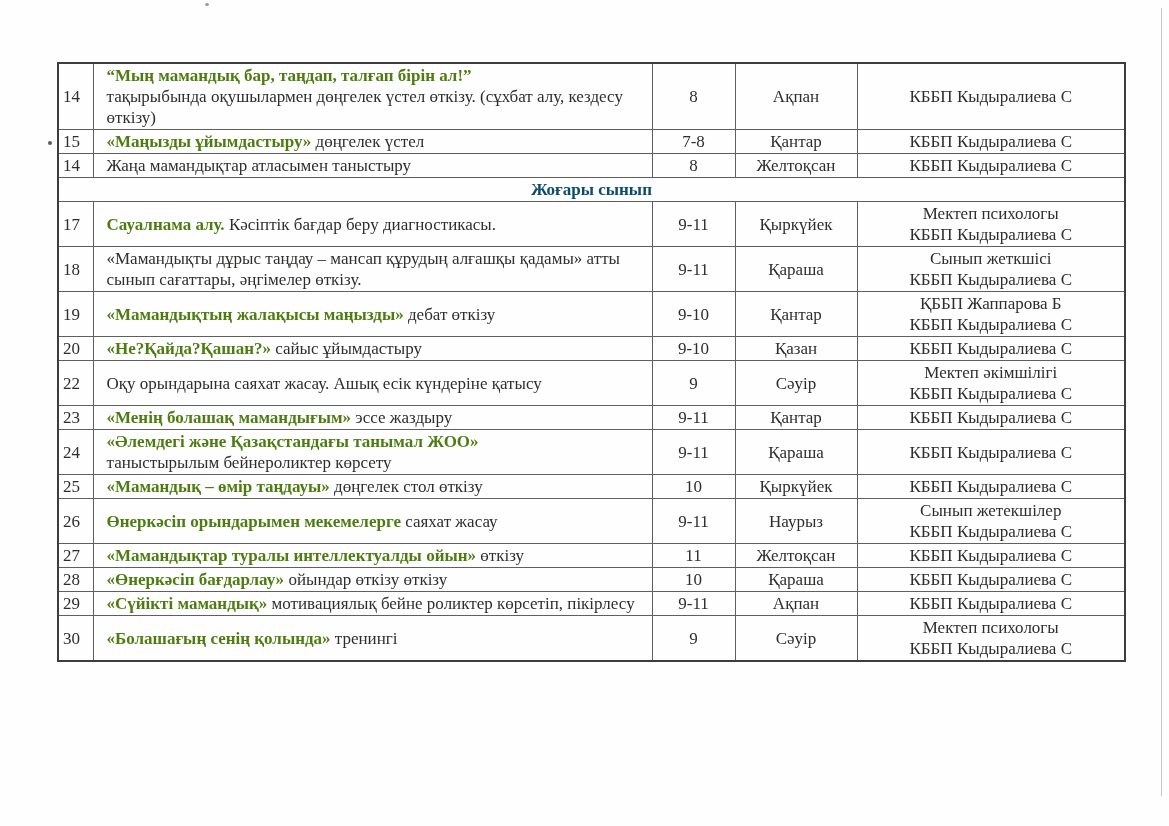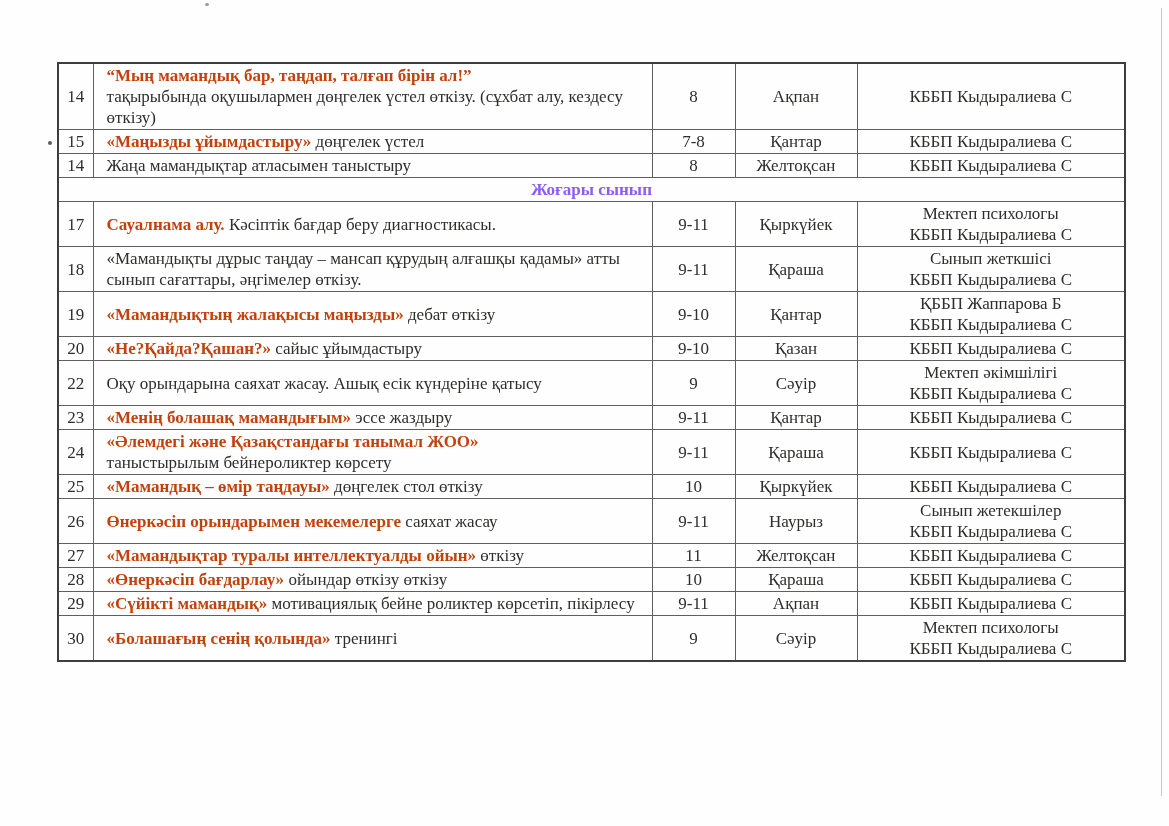--- a/index.html
+++ b/index.html
@@ -22,26 +22,26 @@
   }
   table.plan{border:2px solid #3d3d3b;}
   td{
     border:1px solid #5f5f5d;
     color:#2e2e2c;
     font-size:17px;line-height:21px;
     padding:1px 4px;
     vertical-align:middle;
     overflow:hidden;
   }
-  .c-num{text-align:center;margin-top:48px;}
+  .c-num{text-align:left;margin-top:48px;}
   .c-desc{text-align:left;padding-left:13px;padding-right:8px;}
   .c-grade,.c-month,.c-resp{text-align:center;white-space:pre-line;}
-  .b{font-weight:bold;color:#c2410c;font-family:Liberation Serif, serif;}
+  .b{font-weight:bold;color:#4d7c0f;font-family:Liberation Serif, serif;}
   .r{white-space:pre-line;}
-  tr.section-row td{font-weight:bold;text-align:center;color:#8b5cf6;}
+  tr.section-row td{font-weight:bold;text-align:center;color:#0c4a6e;}
 </style>
 </head>
 <body>
 
 <div class="page">
   <div class="speck speck-top"></div>
   <div class="speck speck-left"></div>
   <div class="paper-edge"></div>
 
   <table class="plan">

